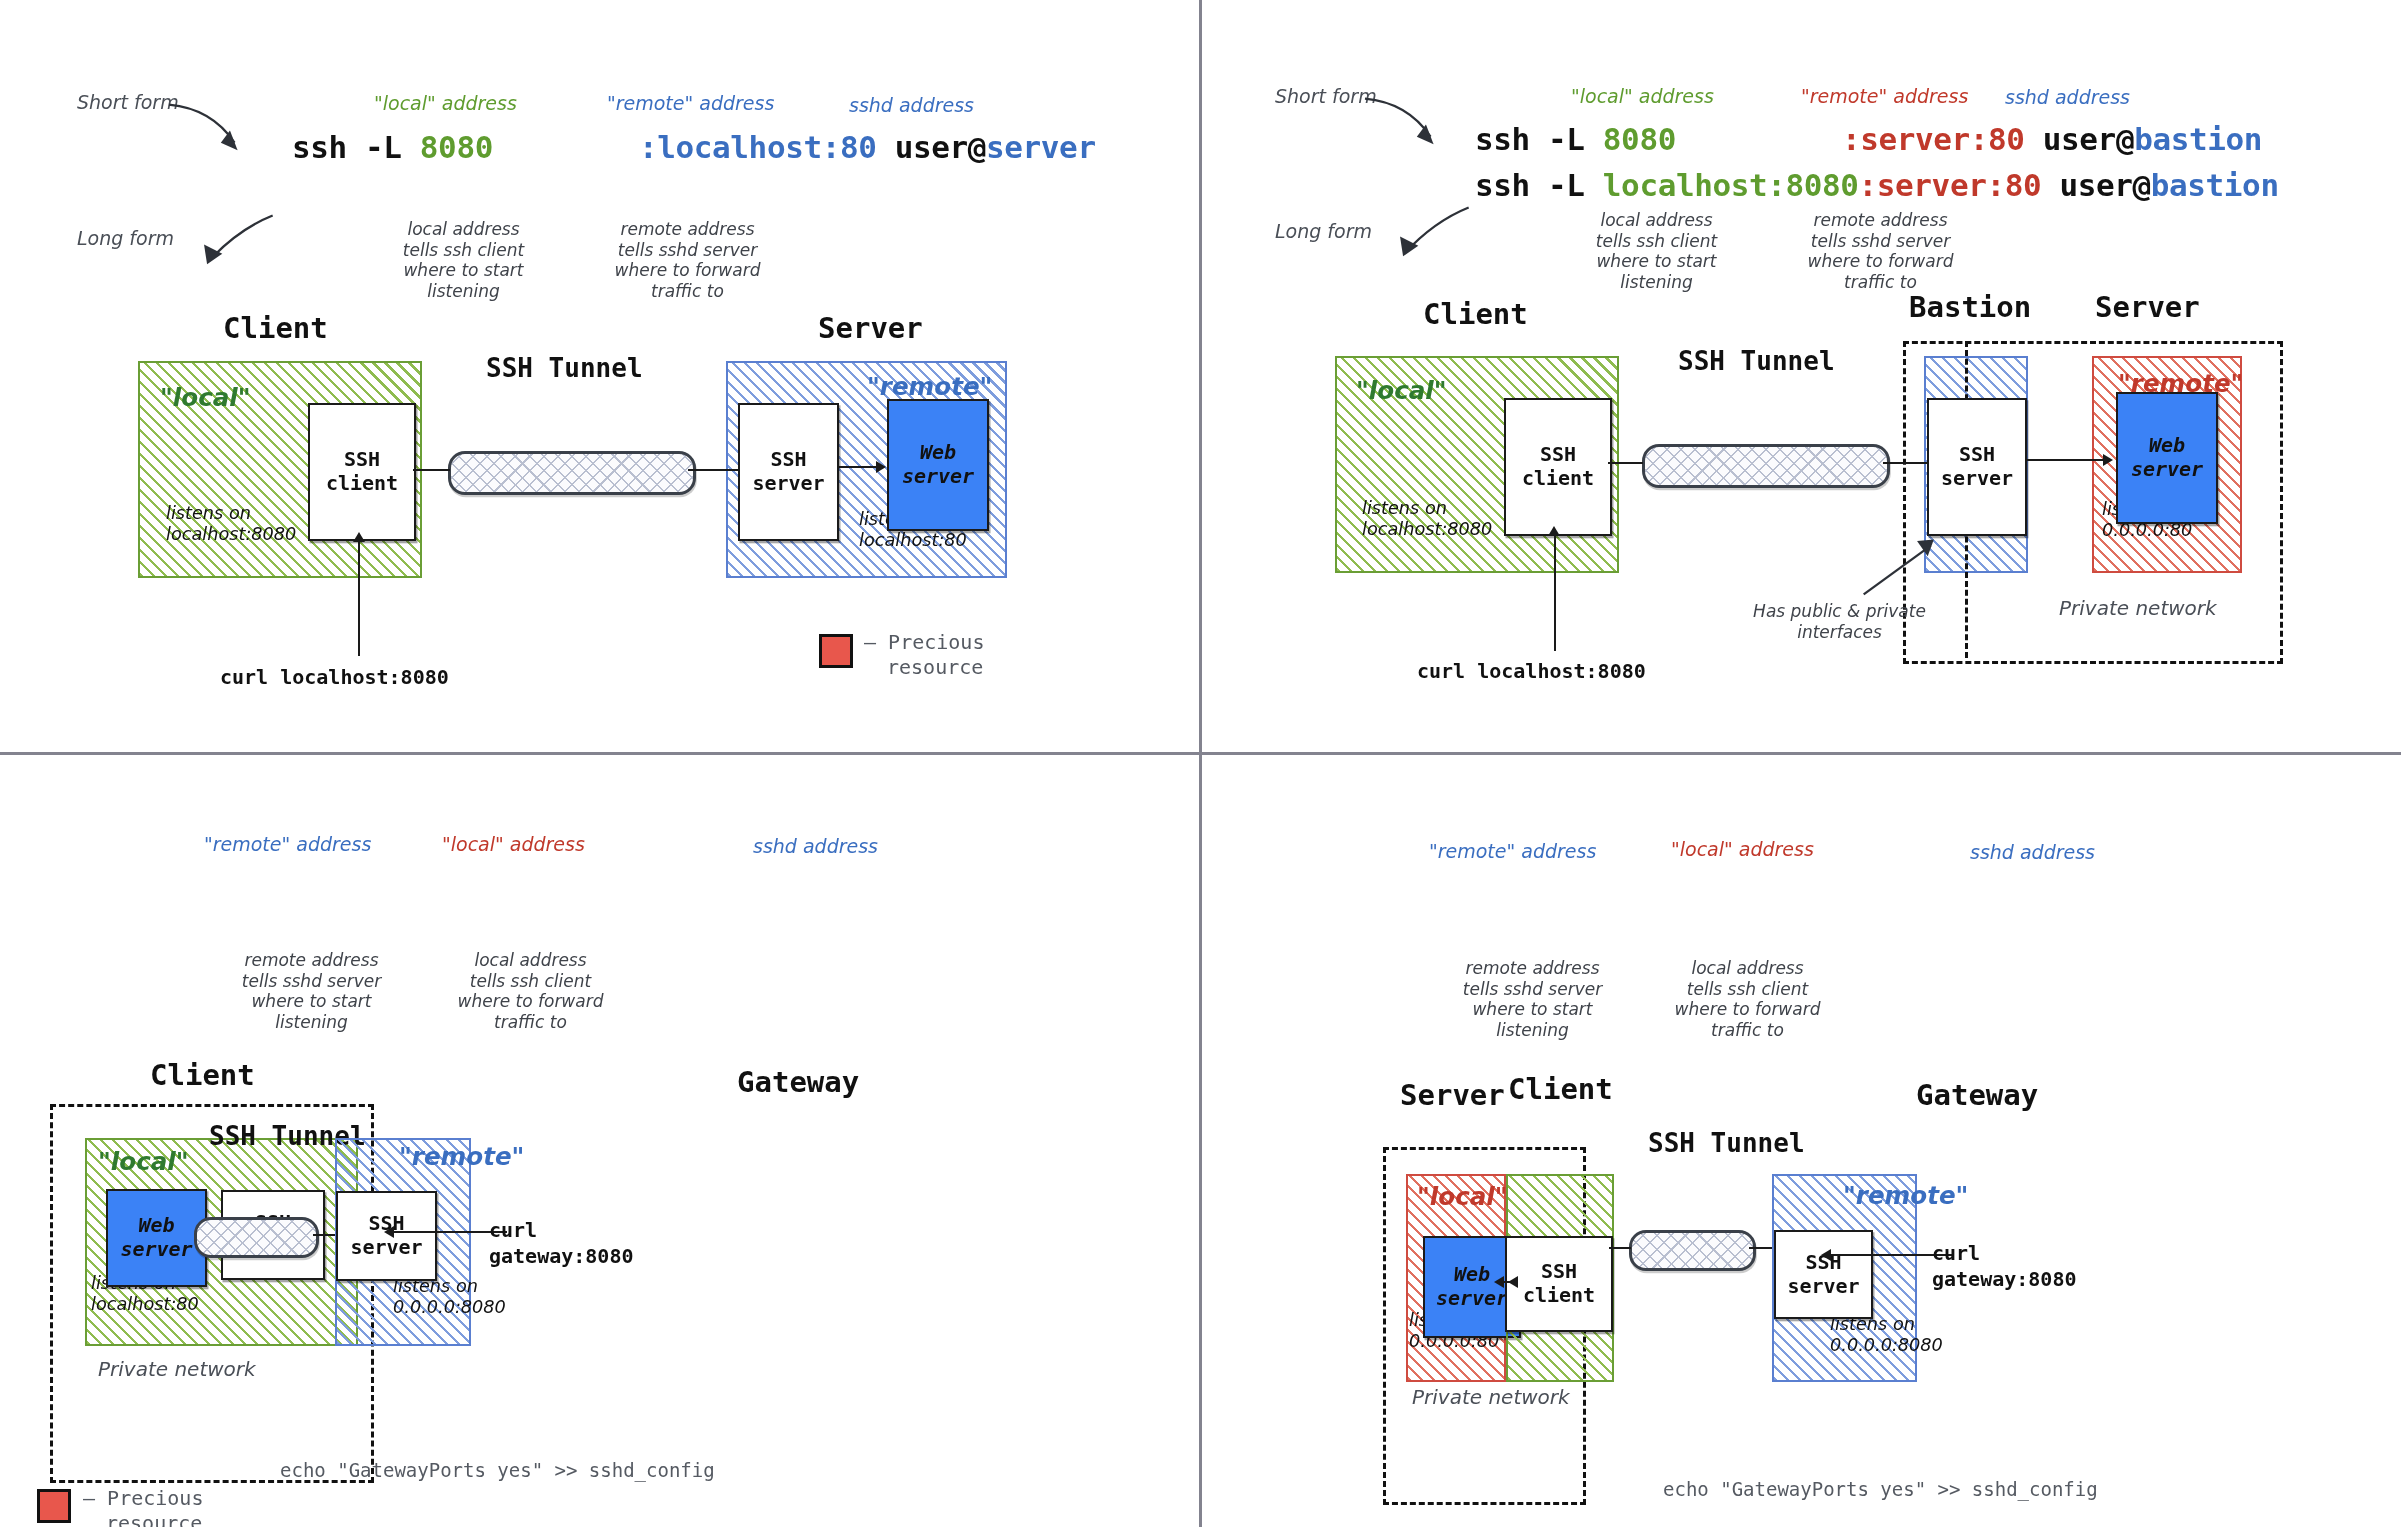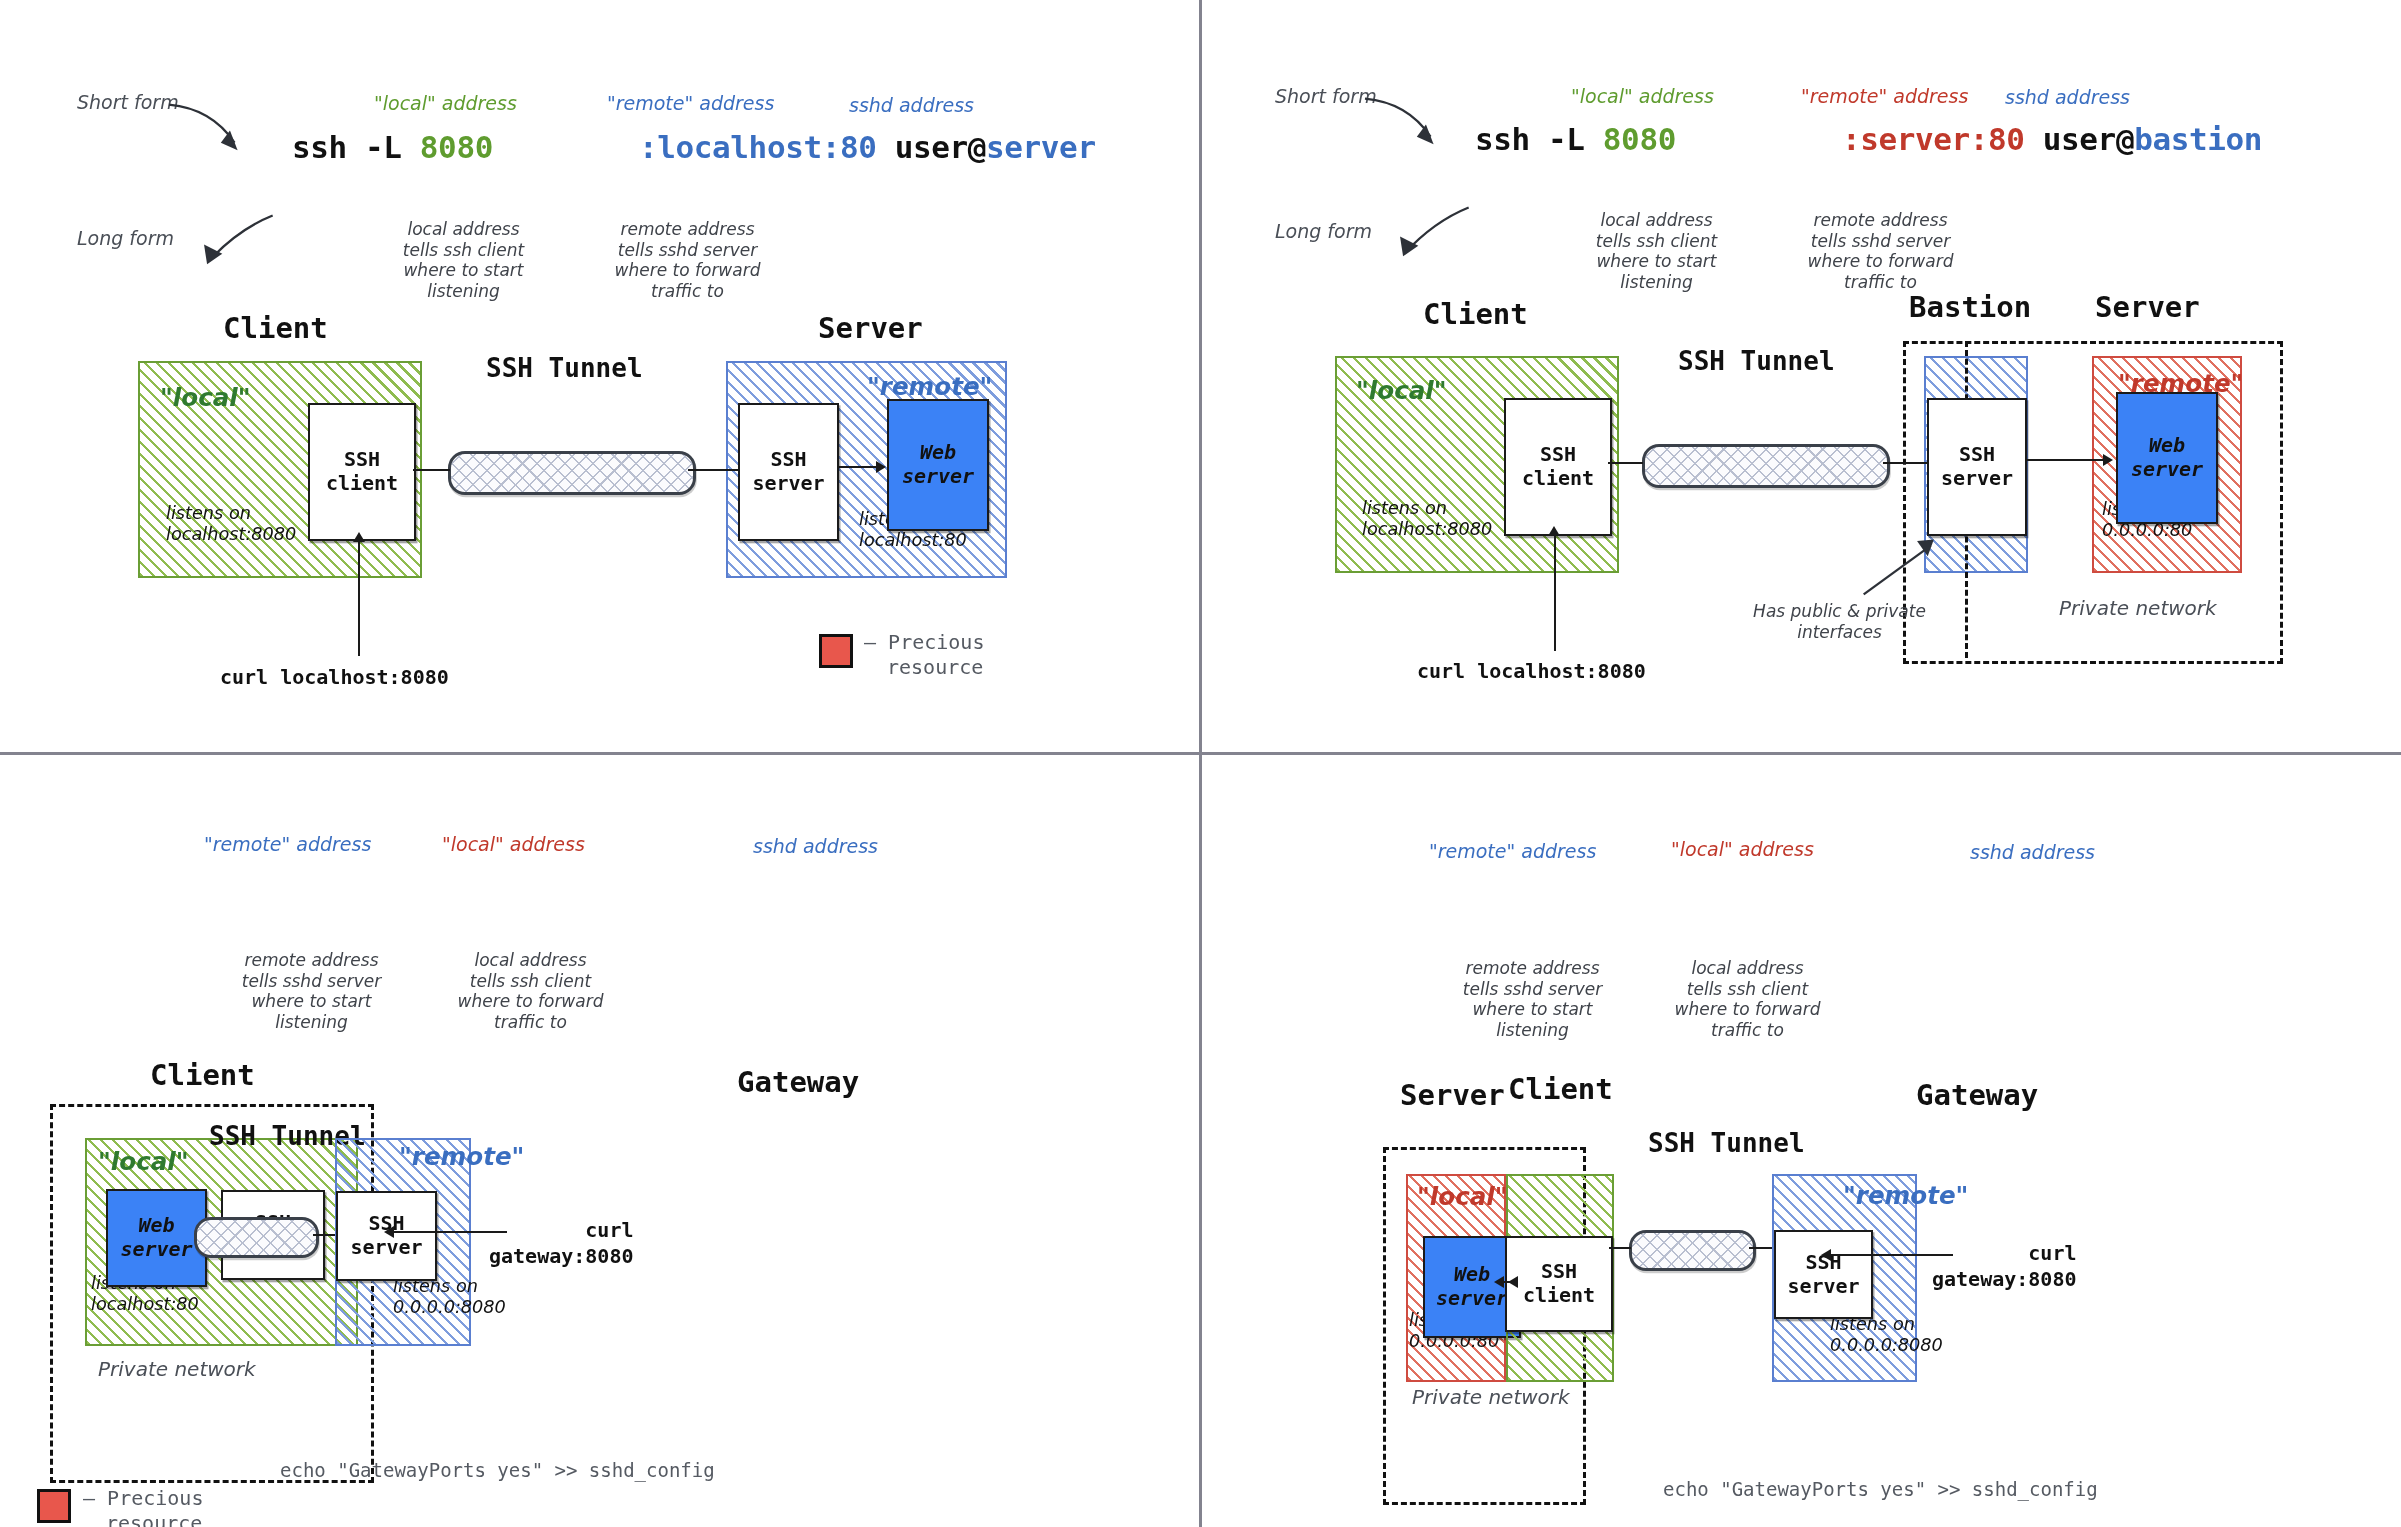--- a/index.html
+++ b/index.html
@@ -23,21 +23,21 @@
   .blue{color:#3a6ec0;}
   .red{color:#c0392b;}
   .darkgreen{color:#2f7a2f;}
   .cmd{font-family:"DejaVu Sans Mono",monospace;font-weight:bold;font-size:31px;color:#111;letter-spacing:-0.4px;}
   .cmd-big{font-size:35px;}
   .boxtitle{font-family:"DejaVu Sans Mono",monospace;font-weight:bold;font-size:29px;color:#111;}
   .nodetxt{font-family:"DejaVu Sans Mono",monospace;font-weight:bold;font-size:20px;color:#111;line-height:1.18;text-align:center;}
   .tunnel-label{font-family:"DejaVu Sans Mono",monospace;font-weight:bold;font-size:26px;color:#111;}
   .note{font-size:17px;font-style:italic;color:#3f434a;line-height:1.22;text-align:center;}
   .listens{font-size:17.7px;font-style:italic;color:#111;line-height:1.18;}
-  .cmdtxt{font-family:"DejaVu Sans Mono",monospace;font-weight:bold;font-size:20px;color:#111;text-align:right;}
+  .cmdtxt{font-family:"DejaVu Sans Mono",monospace;font-weight:bold;font-size:20px;color:#111;}
   .echotxt{font-family:"DejaVu Sans Mono",monospace;font-size:19px;color:#555a62;}
   .privnet{font-size:20px;font-style:italic;color:#4a4f57;}
   .quoted{font-size:24.6px;font-style:italic;font-weight:bold;}
 
   
   .region{position:absolute;}
   .region.green-r{border:2.3px solid #6a9e35;
     background-image:repeating-linear-gradient(45deg,#8fbc4f 0,#8fbc4f 2.3px,transparent 2.3px,transparent 8.5px);}
   .region.blue-r{border:2.3px solid #5a7fd0;
     background-image:repeating-linear-gradient(45deg,#7e9ddd 0,#7e9ddd 2.3px,transparent 2.3px,transparent 8.5px);}
@@ -147,20 +147,21 @@
     <path d="M2,6 C45,10 72,32 88,56" stroke="#2d3138" stroke-width="3" fill="none"></path>
     <path d="M82,40 L92,66 L70,56 Z" fill="#2d3138"></path>
   </svg>
 
   <span class="abs hand lbl-anno green" style="left:369px;top:85px;">"local" address</span>
   <span class="abs hand lbl-anno red" style="left:599px;top:85px;">"remote" address</span>
   <span class="abs hand lbl-anno blue" style="left:803px;top:86px;">sshd address</span>
 
   <div class="abs cmd" style="left:273px;top:121px;"><span>ssh -L </span><span class="green">8080</span><span style="display:inline-block;width:166px"></span><span class="red">:server:80</span><span> user@</span><span class="blue">bastion</span></div>
 
+  <div class="abs cmd" style="left:273px;top:167px;"><span>ssh -L </span><span class="green">localhost:8080</span><span class="red">:server:80</span><span> user@</span><span class="blue">bastion</span></div>
 
   <svg class="curve" style="left:167px;top:206px;width:104px;height:61px" viewBox="0 0 135 80" width="104" height="61">
     <path d="M130,2 C100,14 70,36 46,62" stroke="#2d3138" stroke-width="3" fill="none"></path>
     <path d="M40,40 L44,66 L64,52 Z" fill="#2d3138"></path>
   </svg>
   <span class="abs hand lbl-anno" style="left:73px;top:220px;">Long form</span>
 
   <div class="abs note" style="left:374px;top:210px;width:161px;">local address<br>tells ssh client<br>where to start<br>listening</div>
   <div class="abs note" style="left:590px;top:210px;width:177px;">remote address<br>tells sshd server<br>where to forward<br>traffic to</div>
 

